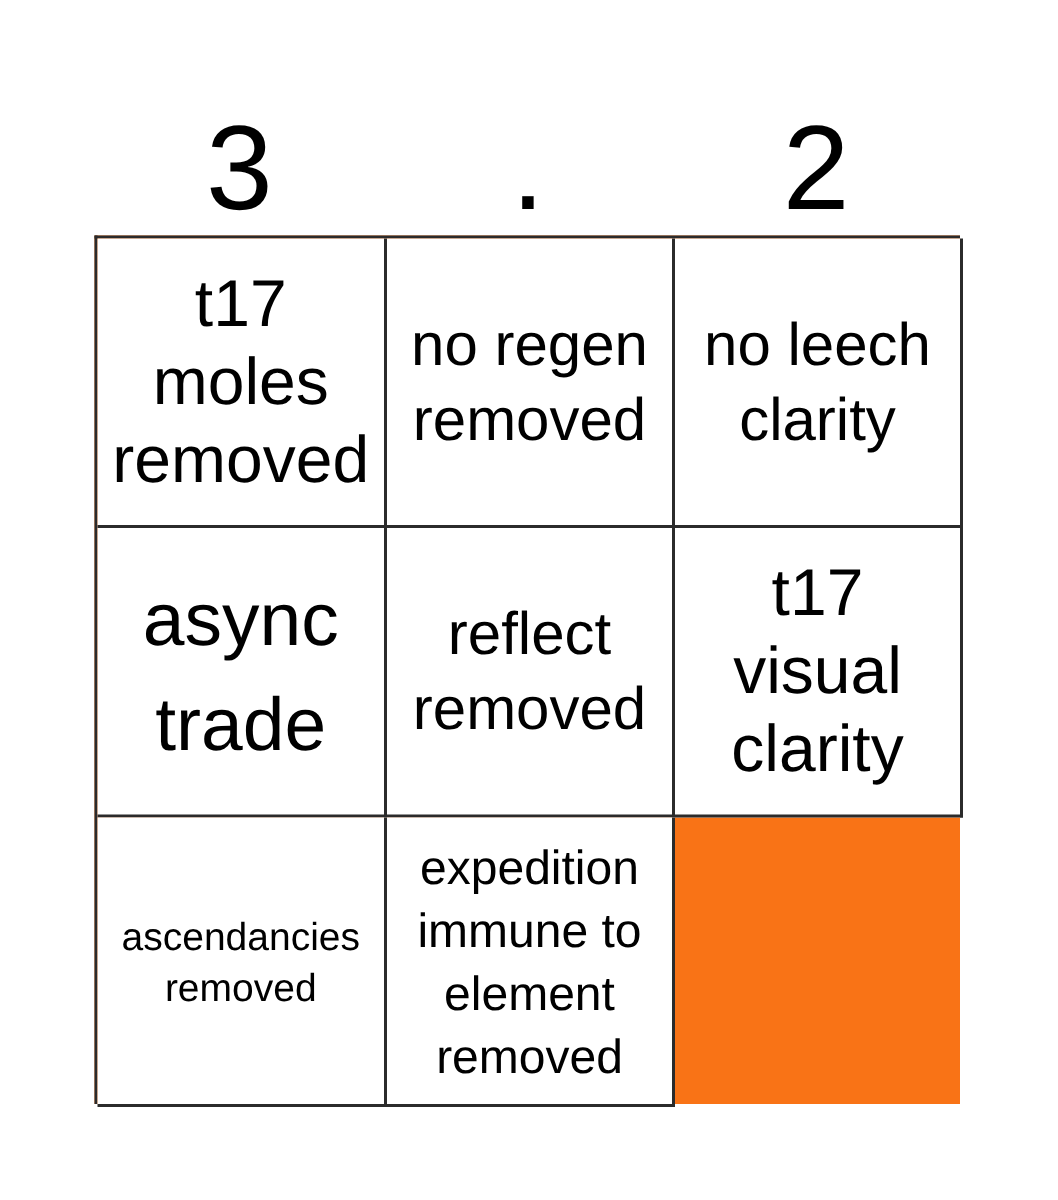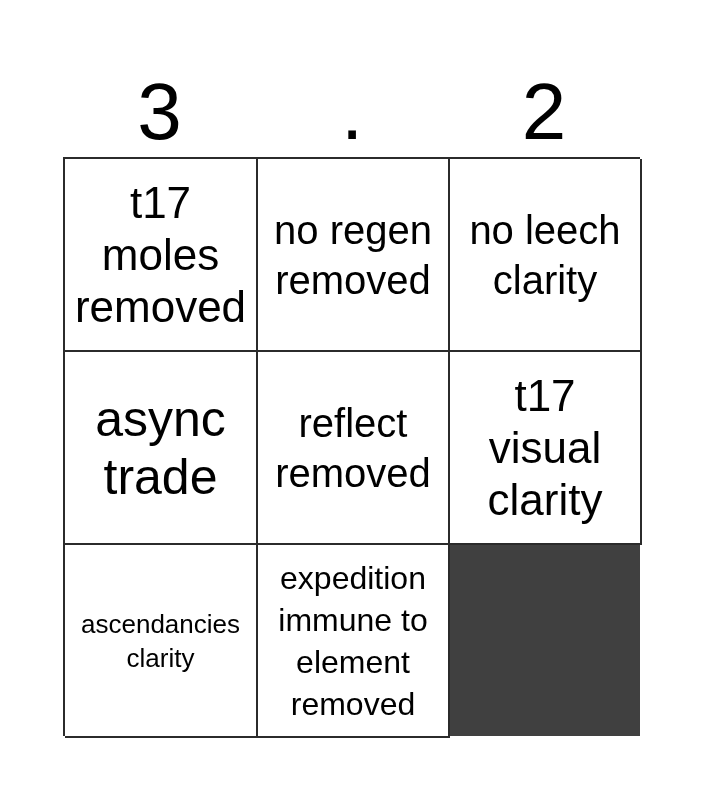--- a/index.html
+++ b/index.html
@@ -52,21 +52,21 @@
     left: 63px;
     top: 157px;
     width: 577px;
     height: 579px;
     box-sizing: border-box;
     display: grid;
     grid-template-columns: 193px 192px 192px;
     grid-template-rows: 193px 193px 193px;
     border-top: 2px solid #2b2b2b;
     border-left: 2px solid #2b2b2b;
-    background: #404040;
+    background: #f97316;
   }
 
   .cell {
     box-sizing: border-box;
     border-right: 2px solid #2b2b2b;
     border-bottom: 2px solid #2b2b2b;
     display: flex;
     align-items: center;
     justify-content: center;
     padding: 2px 4px;
@@ -77,21 +77,21 @@
   .cell-text {
     display: block;
     text-align: center;
     color: #000000;
     font-weight: 400;
     width: 100%;
     white-space: pre-line;
   }
 
   
-  .fs-xl   { font-size: 50px; line-height: 58px; }
+  .fs-xl   { font-size: 50px; line-height: 70px; }
   .fs-lg   { font-size: 44px; line-height: 52px; }
   .fs-md   { font-size: 40px; line-height: 50px; }
   .fs-sm   { font-size: 32px; line-height: 42px; }
   .fs-xs   { font-size: 26px; line-height: 34px; }
 </style>
 </head>
 <body>
 
 <div class="card">
 
@@ -131,21 +131,21 @@
     </div>
 
     <div class="cell">
       <span class="cell-text fs-lg">t17
 visual
 clarity</span>
     </div>
 
     <div class="cell">
       <span class="cell-text fs-xs">ascendancies
-clarity</span>
+removed</span>
     </div>
 
     <div class="cell">
       <span class="cell-text fs-sm">expedition
 immune to
 element
 removed</span>
     </div>
 
   </div>

